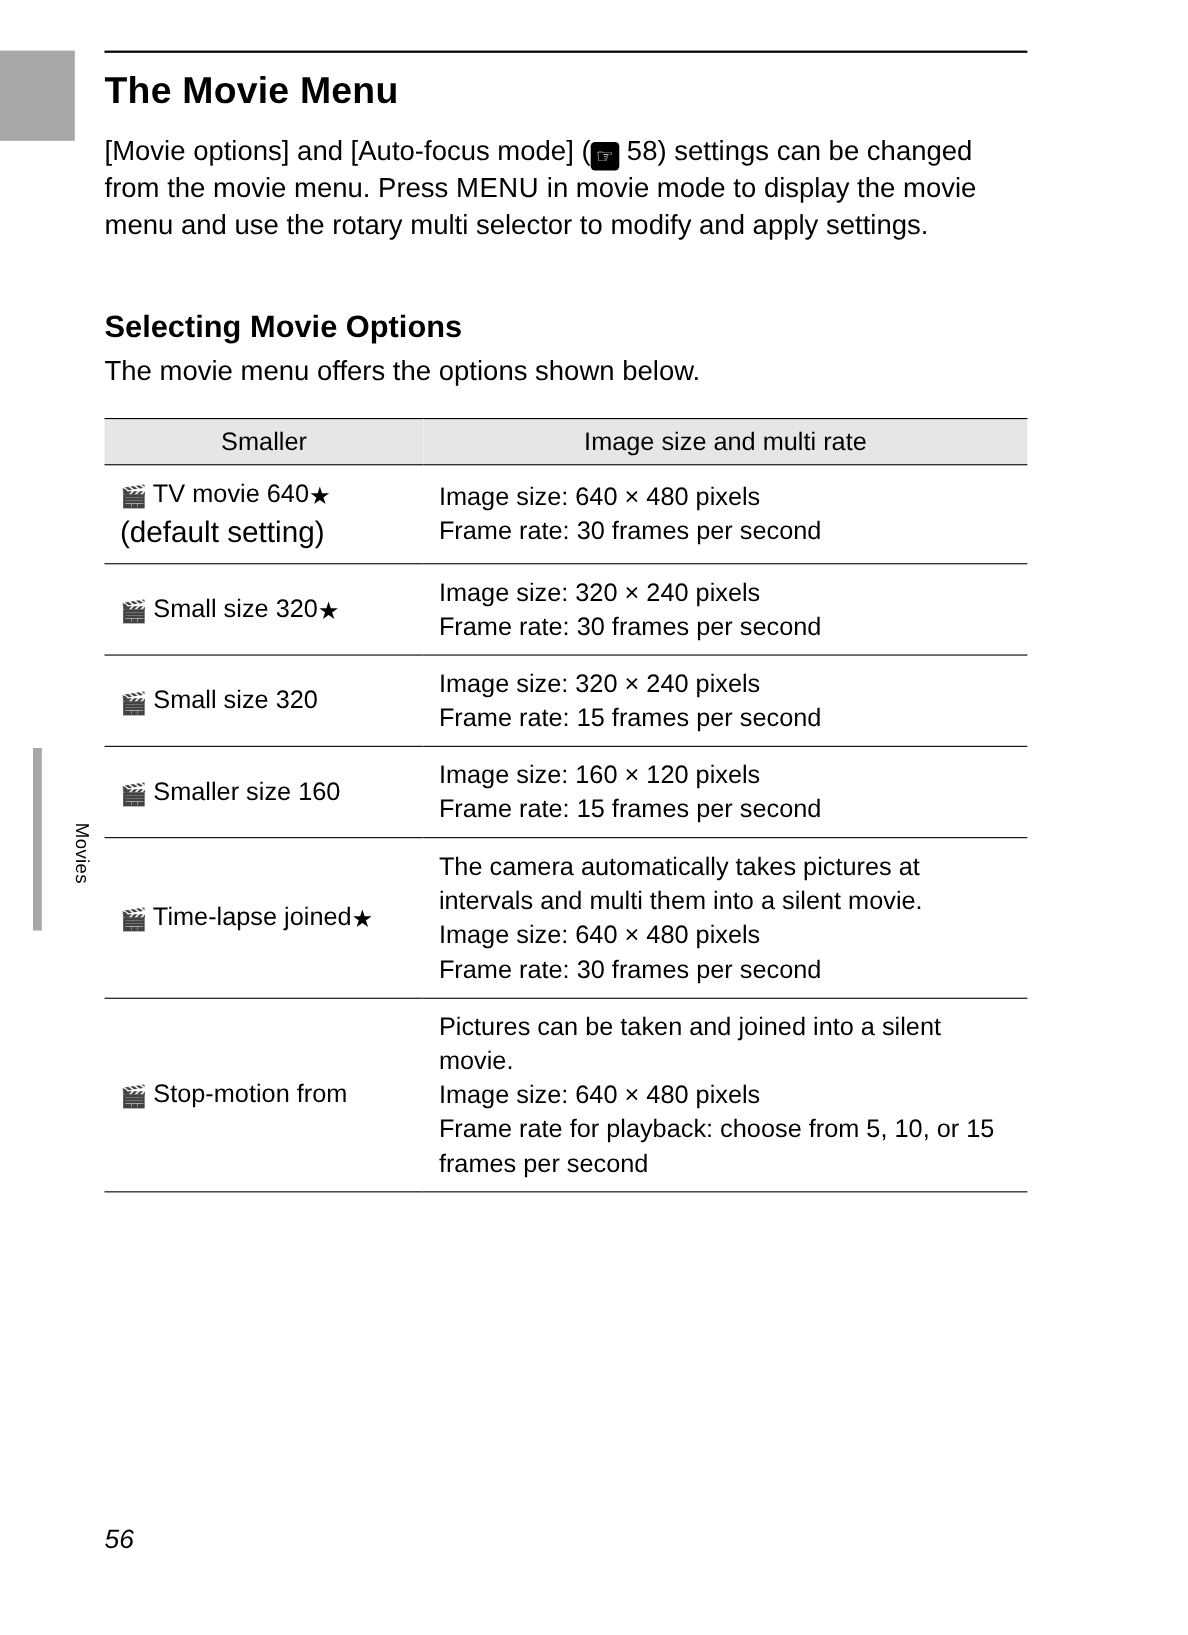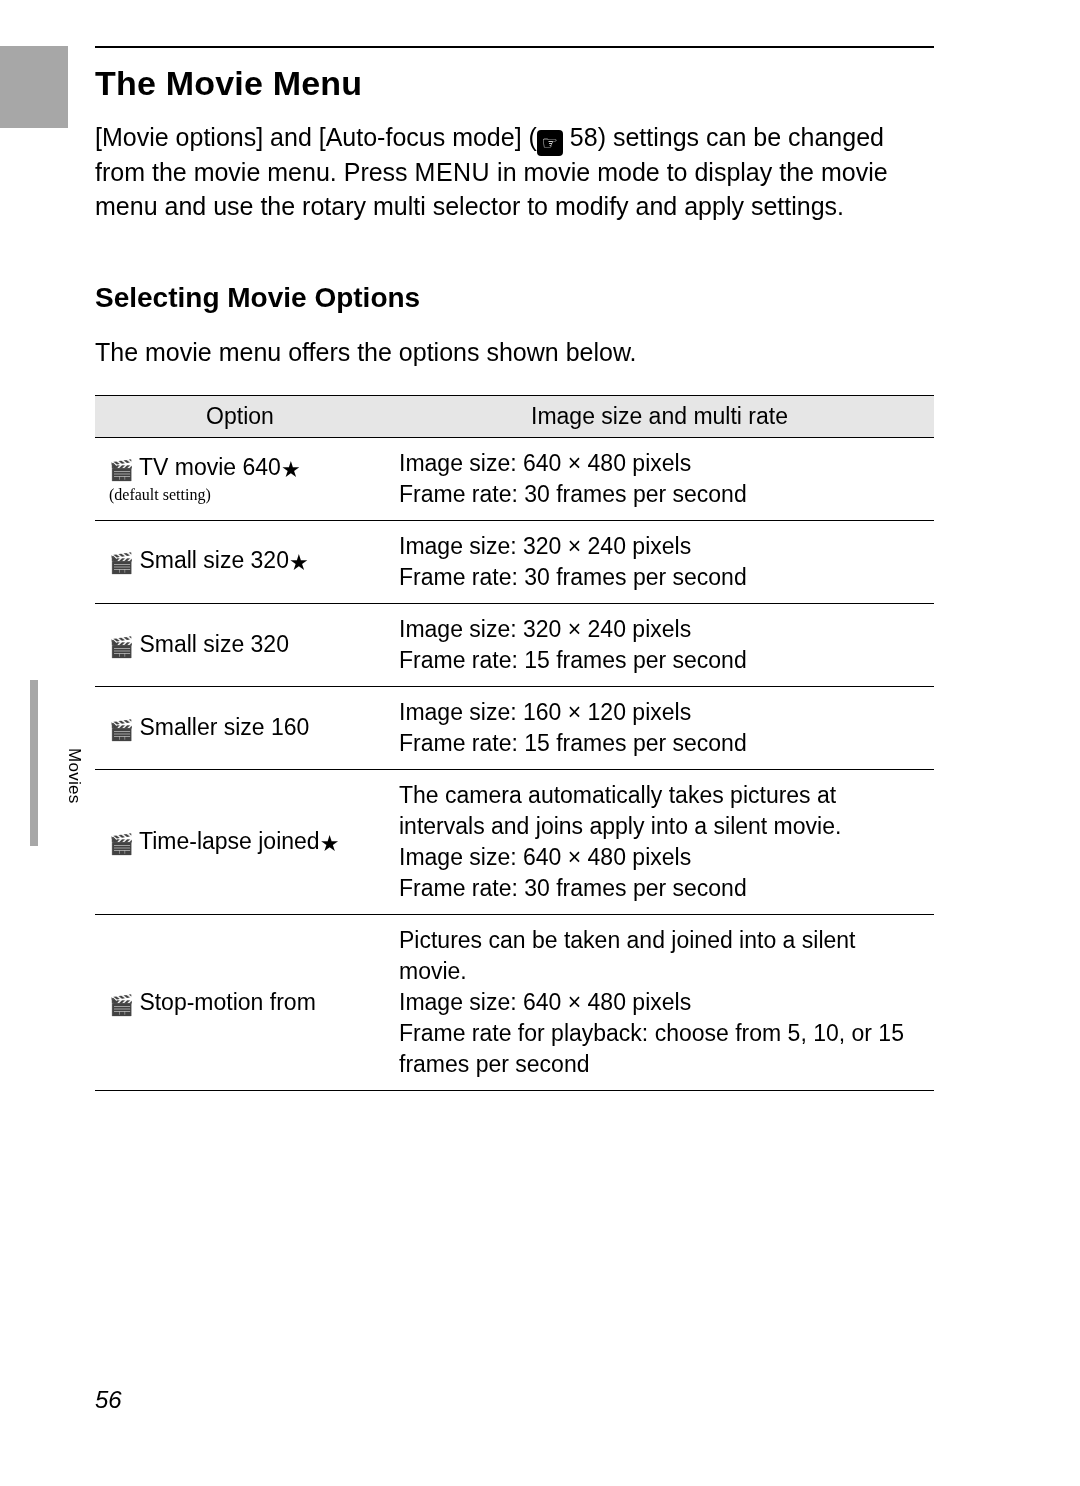--- a/index.html
+++ b/index.html
@@ -61,21 +61,21 @@
     font-stretch: condensed;
     letter-spacing: 0.5px;
   }
   .subhead {
     font-size: 28px;
     font-weight: 700;
     margin-top: 58px;
   }
   .subtext {
     font-size: 25px;
-    margin-top: 24px;
+    margin-top: 10px;
   }
   table.options {
     width: 100%;
     border-collapse: collapse;
     margin-top: 28px;
     font-size: 23px;
     table-layout: fixed;
   }
   table.options th {
     background: #e6e6e6;
@@ -111,22 +111,21 @@
   .star {
     font-size: 22px;
     vertical-align: -2px;
     margin-left: 0px;
   }
   .opt-label {
     display: inline;
   }
   .opt-sub {
     display: block;
-    font-size: 16px;
-    font-family: Liberation Serif, serif;
+    font-size: 27px;
   }
   .side-tab {
     position: absolute;
     left: 30px;
     top: 680px;
     width: 44px;
     height: 166px;
   }
   .side-tab .bar {
     position: absolute;
@@ -171,21 +170,21 @@
   <h2 class="subhead">Selecting Movie Options</h2>
   <p class="subtext">The movie menu offers the options shown below.</p>
 
   <table class="options">
     <colgroup>
         <col class="opt">
         <col>
       </colgroup>
     <thead>
       <tr>
-        <th>Option</th>
+        <th>Smaller</th>
         <th>Image size and multi rate</th>
       </tr>
     </thead>
     <tbody id="tbody">
         <tr>
           <td class="opt-cell"><span class="mode-icon">🎬</span><span class="opt-label"> TV movie 640</span><span class="star">★</span><span class="opt-sub">(default setting)</span></td>
           <td><span>Image size: 640 × 480 pixels</span><br><span>Frame rate: 30 frames per second</span></td>
         </tr>
         <tr>
           <td class="opt-cell"><span class="mode-icon">🎬</span><span class="opt-label"> Small size 320</span><span class="star">★</span></td>
@@ -194,21 +193,21 @@
         <tr>
           <td class="opt-cell"><span class="mode-icon">🎬</span><span class="opt-label"> Small size 320</span></td>
           <td><span>Image size: 320 × 240 pixels</span><br><span>Frame rate: 15 frames per second</span></td>
         </tr>
         <tr>
           <td class="opt-cell"><span class="mode-icon">🎬</span><span class="opt-label"> Smaller size 160</span></td>
           <td><span>Image size: 160 × 120 pixels</span><br><span>Frame rate: 15 frames per second</span></td>
         </tr>
         <tr>
           <td class="opt-cell"><span class="mode-icon">🎬</span><span class="opt-label"> Time-lapse joined</span><span class="star">★</span></td>
-          <td><span>The camera automatically takes pictures at intervals and joins apply into a silent movie.</span><br><span>Image size: 640 × 480 pixels</span><br><span>Frame rate: 30 frames per second</span></td>
+          <td><span>The camera automatically takes pictures at intervals and multi them into a silent movie.</span><br><span>Image size: 640 × 480 pixels</span><br><span>Frame rate: 30 frames per second</span></td>
         </tr>
         <tr>
           <td class="opt-cell"><span class="mode-icon">🎬</span><span class="opt-label"> Stop-motion from</span></td>
           <td><span>Pictures can be taken and joined into a silent movie.</span><br><span>Image size: 640 × 480 pixels</span><br><span>Frame rate for playback: choose from 5, 10, or 15 frames per second</span></td>
         </tr>
       </tbody>
   </table>
 
   <div class="side-tab">
     <div class="bar"></div>

